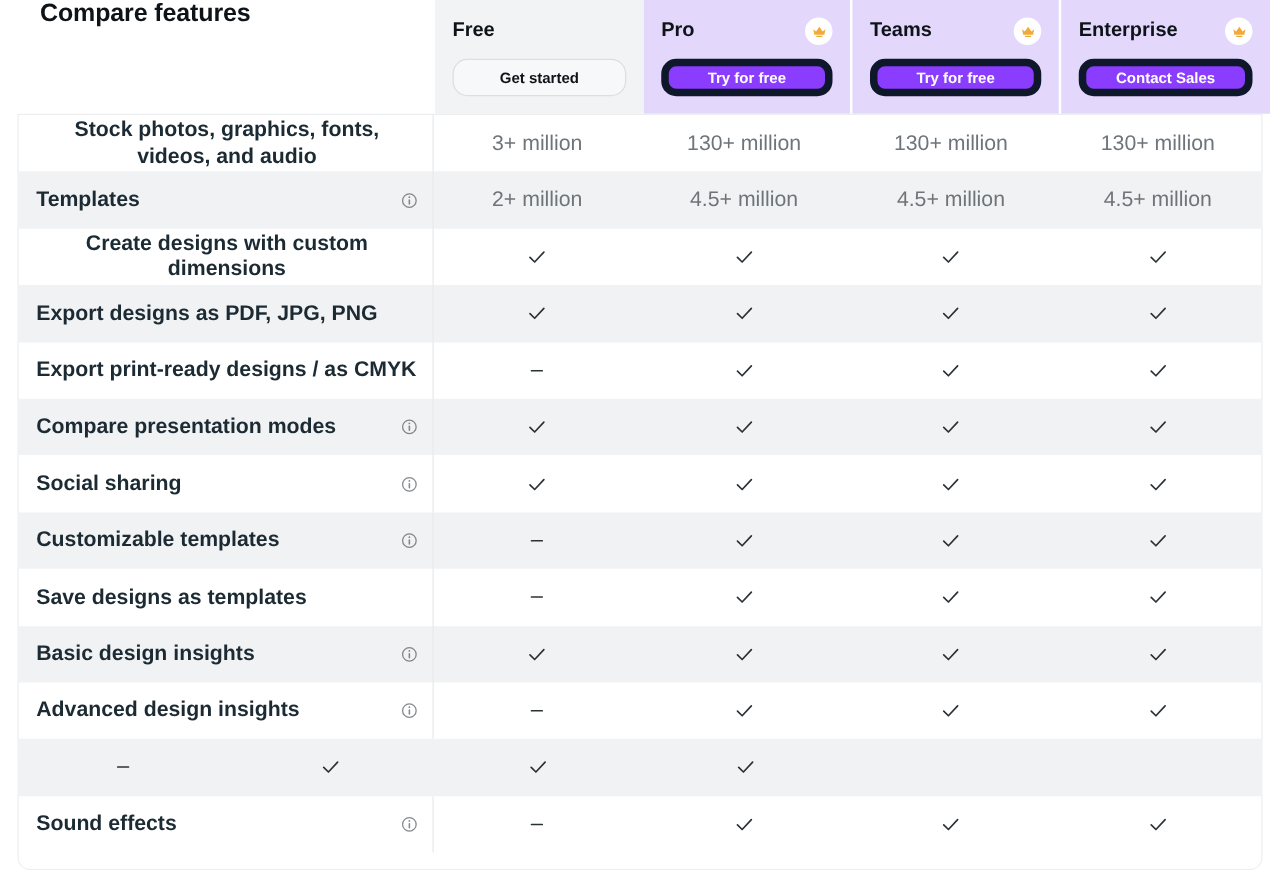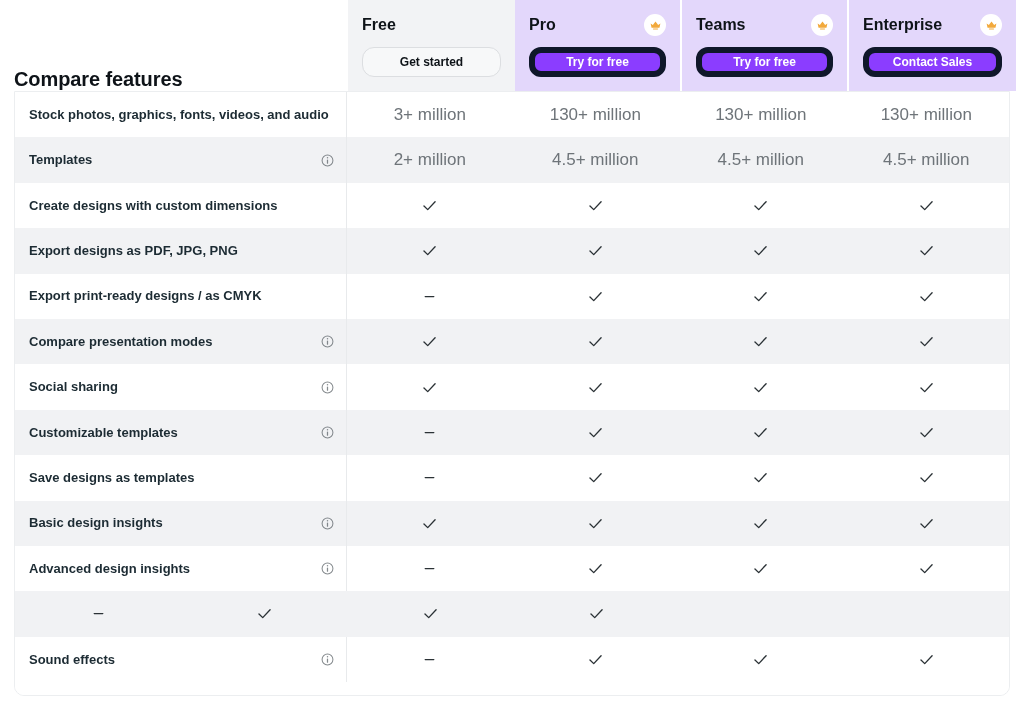--- a/index.html
+++ b/index.html
@@ -16,22 +16,22 @@
   .header {
     position: absolute;
     left: 0; top: 0;
     width: 1024px; height: 91px;
     display: flex;
     align-items: stretch;
   }
   .header-title-cell {
     width: 348px;
     display: flex;
-    align-items: flex-end;
-    padding-left: 14px;
+    align-items: flex-start;
+    padding-left: 32px;
     background: #ffffff;
   }
   .page-title {
     font-size: 20px;
     font-weight: 700;
     color: #0e1318;
     letter-spacing: -0.1px;
   }
 
   .plan-col {
@@ -114,24 +114,25 @@
 
   .cell-feature {
     width: 333px;
     display: flex;
     align-items: center;
     justify-content: space-between;
     padding: 0 12px 0 14px;
     border-right: 1px solid #e8eaec;
   }
   .feature-label {
-    font-size: 13px;
+    font-size: 17px;
     font-weight: 700;
     color: #1c2b33;
     line-height: 1.2;
+    text-align: center;
   }
   .info-icon {
     flex: none;
     width: 13px; height: 13px;
     opacity: 0.75;
     cursor: pointer;
   }
   .info-icon svg { display: block; }
 
   .cell-value {

